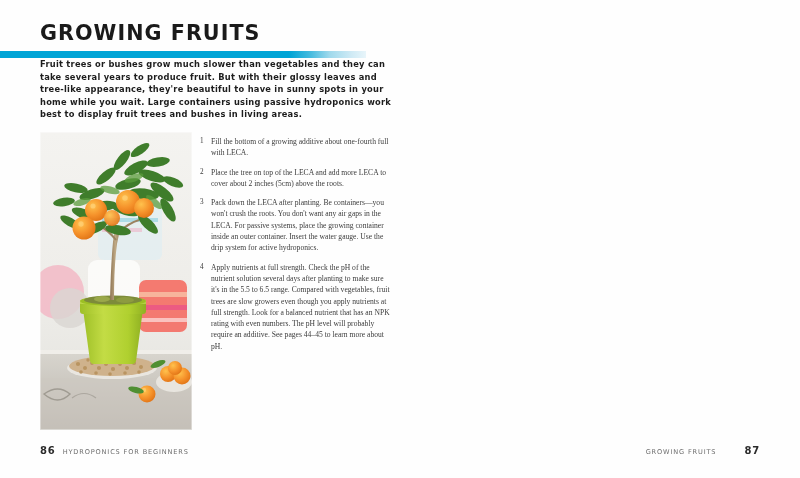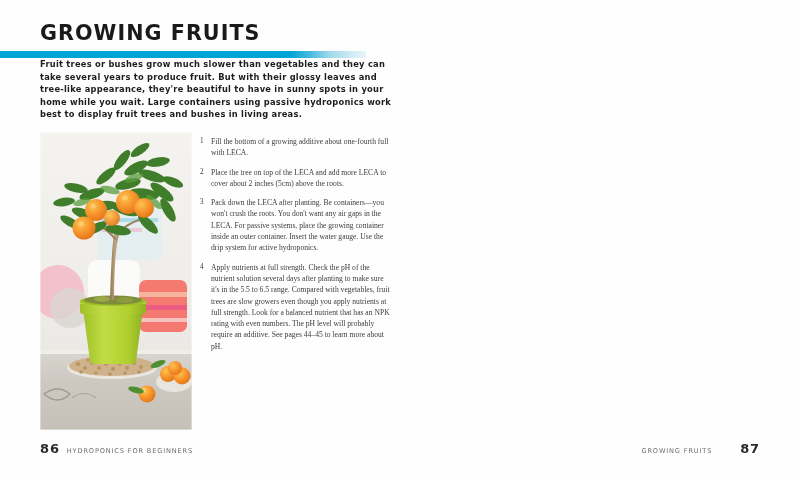--- a/index.html
+++ b/index.html
@@ -127,21 +127,21 @@
     font-size: 6.6px;
     letter-spacing: 0.85px;
     color: #6d6d6d;
     white-space: nowrap;
   }
   .footer-left { left: 40px; }
   .footer-right { right: 40px; }
   .folio {
     font-weight: bold;
     color: #2b2b2b;
-    font-size: 13px;
+    font-size: 10px;
   }
   .footer-left .folio { margin-right: 7px; }
   .footer-right .folio { margin-left: 7px; padding-left: 21px; }
 </style>
 </head>
 <body>
 
 <div class="spread">
 
   <div class="page-left">

